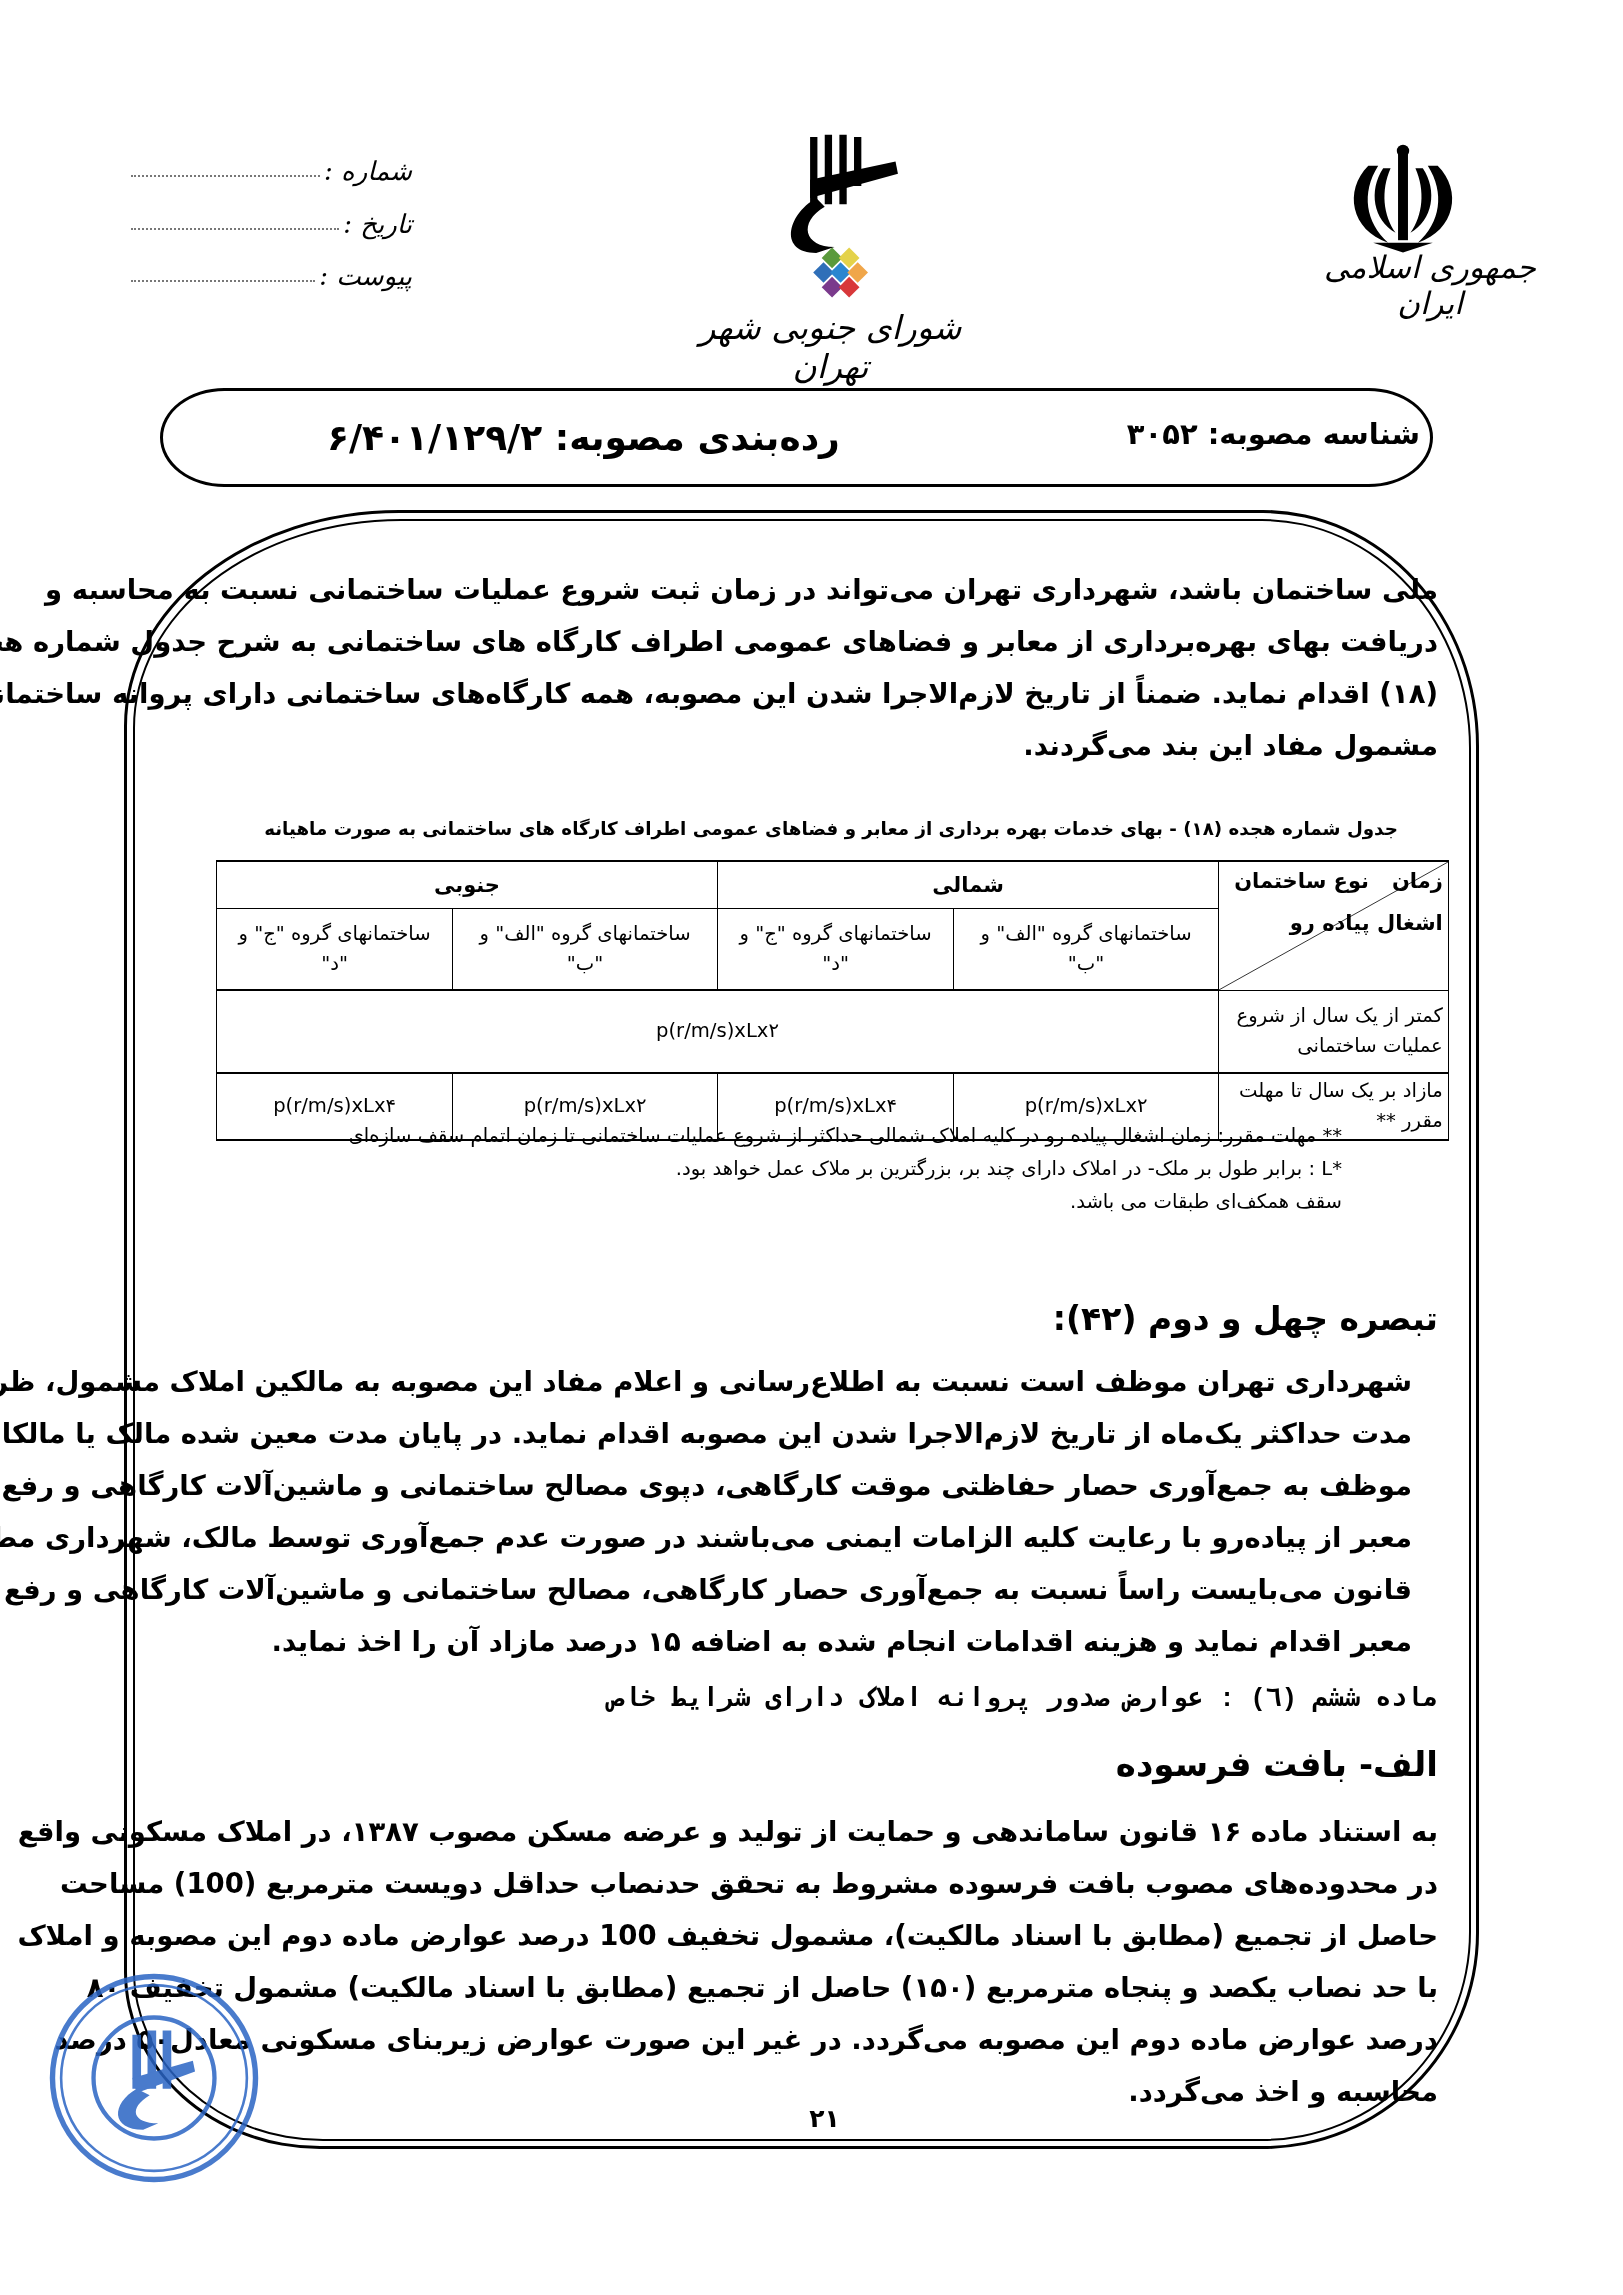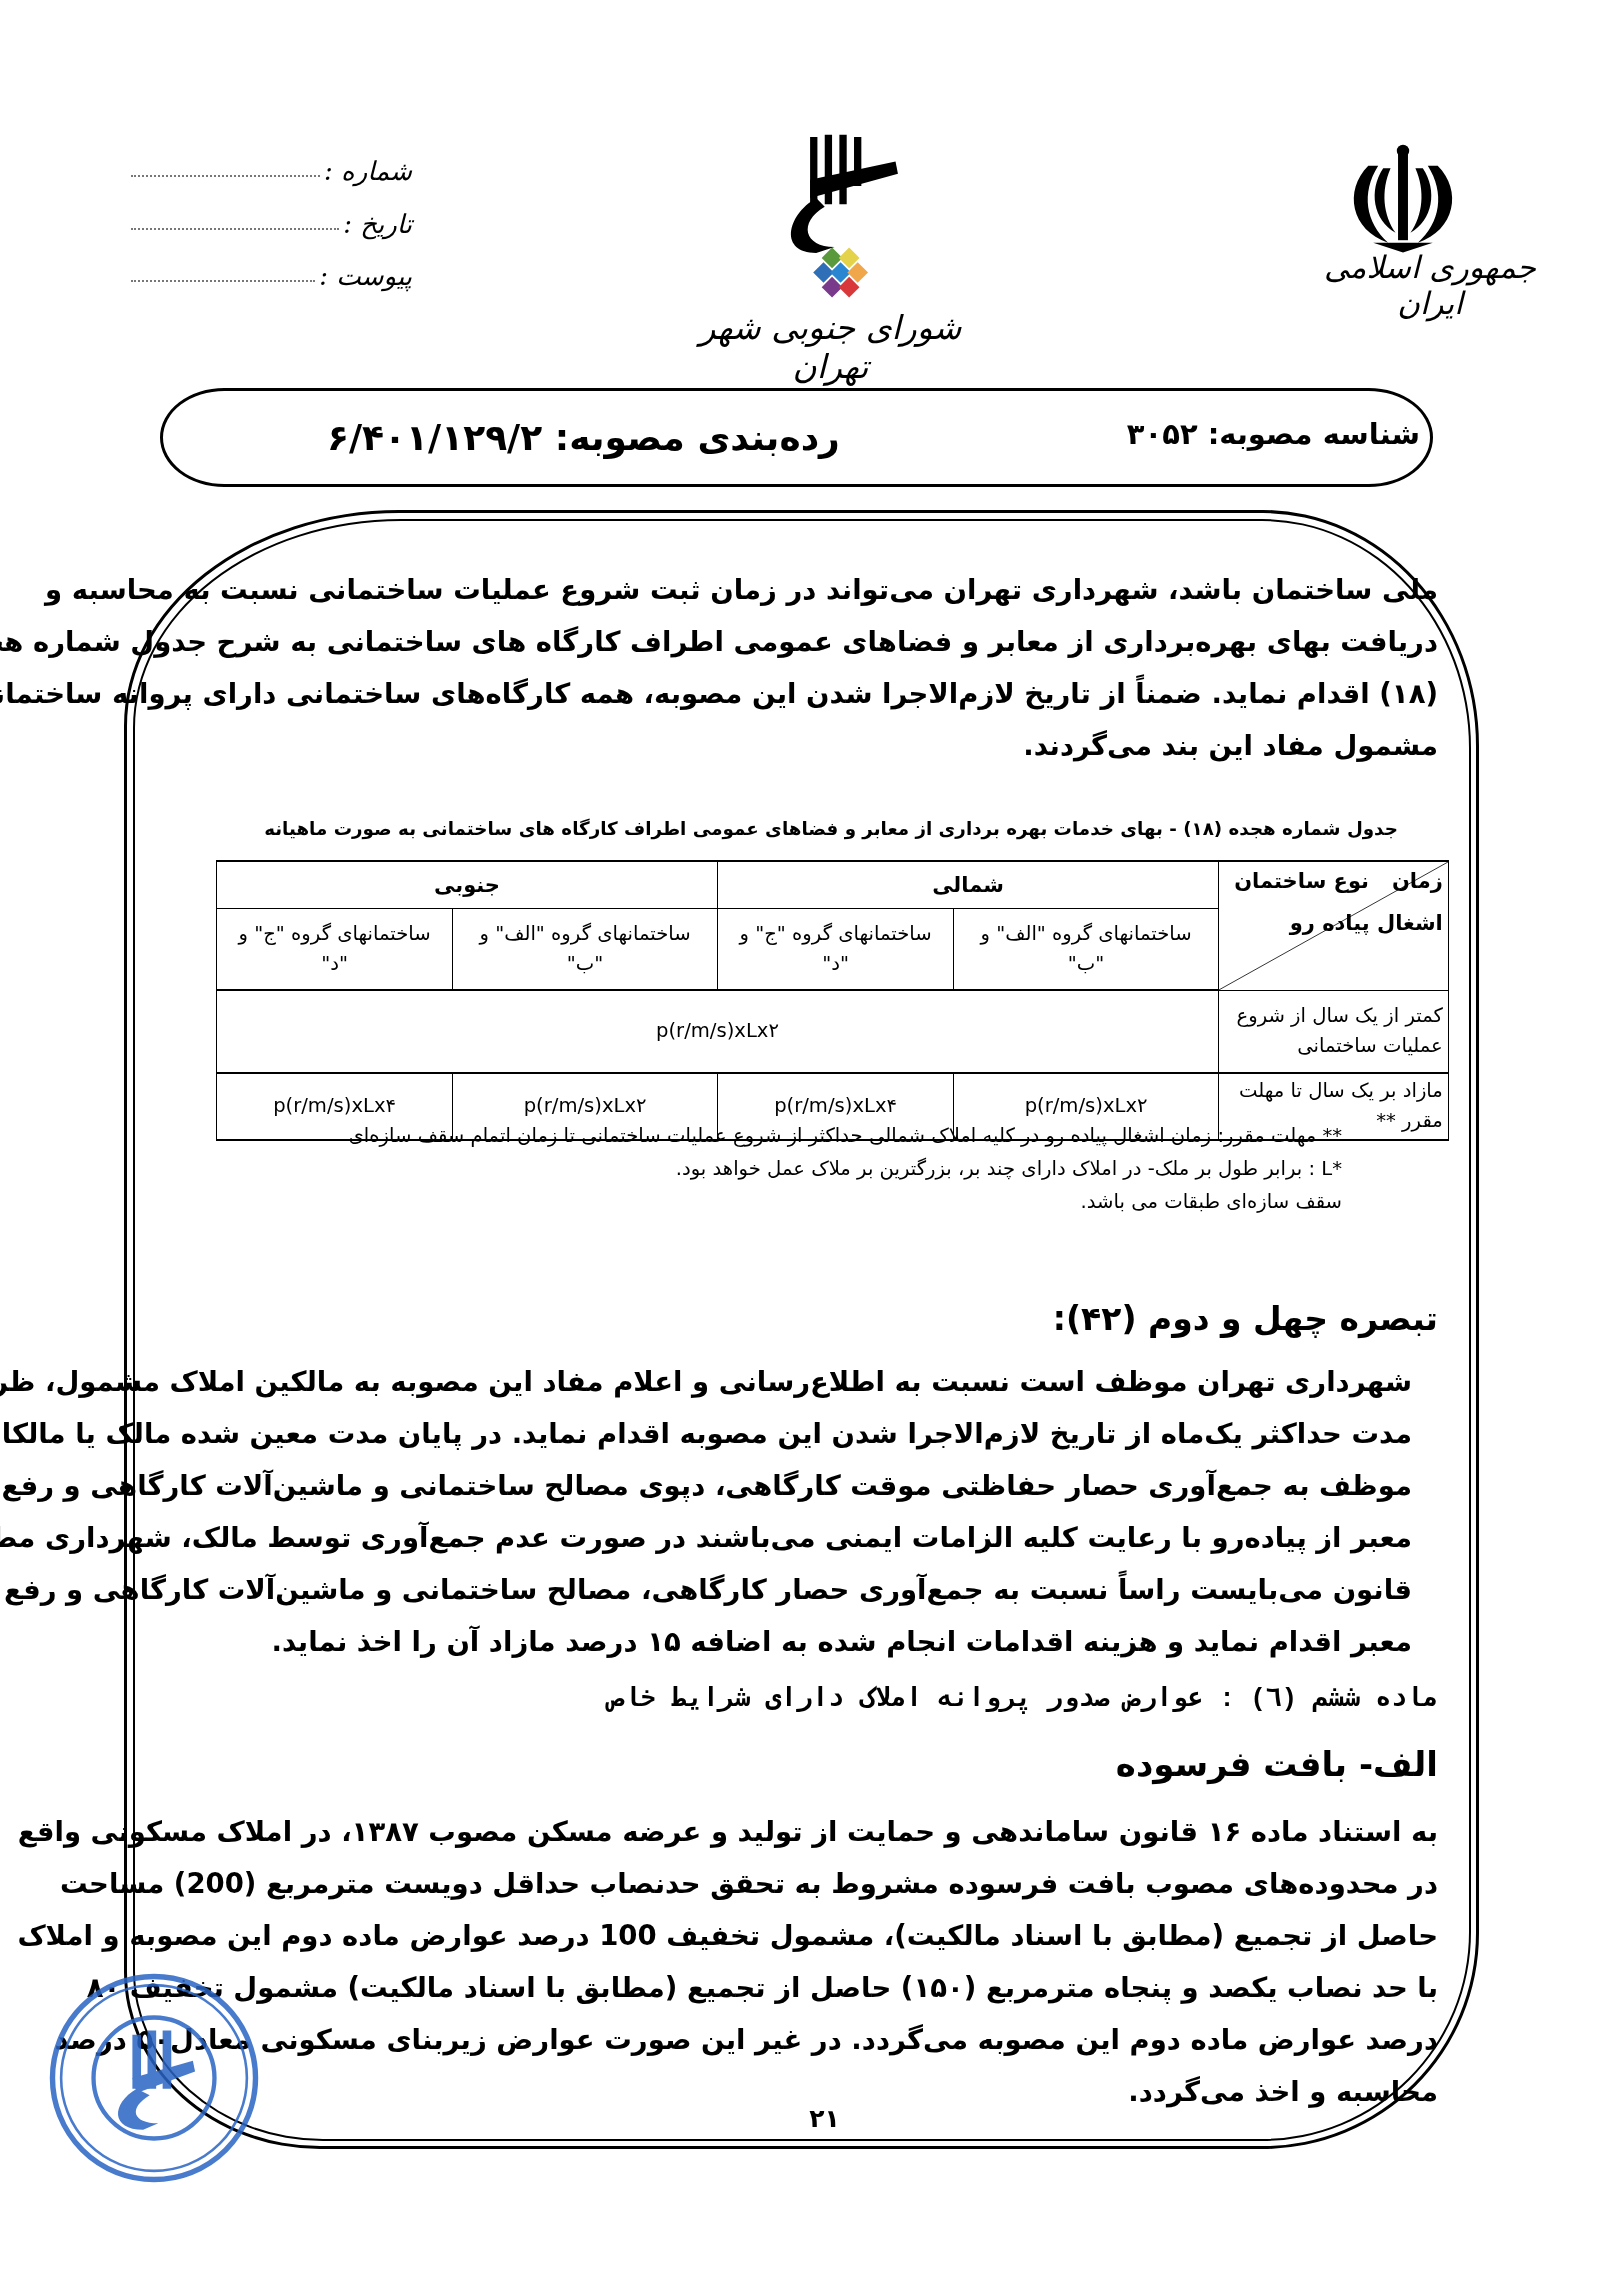--- a/index.html
+++ b/index.html
@@ -162,38 +162,38 @@
     <td><span class="formula">p(r/m/s)xLx۴</span></td>
     <td><span class="formula">p(r/m/s)xLx۲</span></td>
     <td><span class="formula">p(r/m/s)xLx۴</span></td>
   </tr>
 </tbody>
   </table>
 
 <div class="abs notes rtl">
   <span class="ln">** مهلت مقرر: زمان اشغال پیاده رو در کلیه املاک شمالی حداکثر از شروع عملیات ساختمانی تا زمان اتمام سقف سازه‌ای</span>
   <span class="ln">*L : برابر طول بر ملک- در املاک دارای چند بر، بزرگترین بر ملاک عمل خواهد بود.</span>
-  <span class="ln">سقف سازه‌ای طبقات می باشد.</span>
+  <span class="ln">سقف همکف‌ای طبقات می باشد.</span>
 </div>
 
 <div class="abs h-42 rtl">تبصره چهل و دوم (۴۲):</div>
 <div class="abs para p42 rtl">
   <span class="ln">شهرداری تهران موظف است نسبت به اطلاع‌رسانی و اعلام مفاد این مصوبه به مالکین املاک مشمول، ظرف</span>
   <span class="ln">مدت حداکثر یک‌ماه از تاریخ لازم‌الاجرا شدن این مصوبه اقدام نماید. در پایان مدت معین شده مالک یا مالکان</span>
   <span class="ln">موظف به جمع‌آوری حصار حفاظتی موقت کارگاهی، دپوی مصالح ساختمانی و ماشین‌آلات کارگاهی و رفع سد</span>
   <span class="ln">معبر از پیاده‌رو با رعایت کلیه الزامات ایمنی می‌باشند در صورت عدم جمع‌آوری توسط مالک، شهرداری مطابق</span>
   <span class="ln">قانون می‌بایست راساً نسبت به جمع‌آوری حصار کارگاهی، مصالح ساختمانی و ماشین‌آلات کارگاهی و رفع سد</span>
   <span class="ln">معبر اقدام نماید و هزینه اقدامات انجام شده به اضافه ۱۵ درصد مازاد آن را اخذ نماید.</span>
 </div>
 
 <div class="abs h-art6 rtl">ماده ششم (٦) : عوارض صدور پروانه املاک دارای شرایط خاص</div>
 <div class="abs h-alef rtl">الف- بافت فرسوده</div>
 <div class="abs para p6 rtl">
   <span class="ln">به استناد ماده ۱۶ قانون ساماندهی و حمایت از تولید و عرضه مسکن مصوب ۱۳۸۷، در املاک مسکونی واقع</span>
-  <span class="ln">در محدوده‌های مصوب بافت فرسوده مشروط به تحقق حدنصاب حداقل دویست مترمربع (200) مساحت</span>
+  <span class="ln">در محدوده‌های مصوب بافت فرسوده مشروط به تحقق حدنصاب حداقل دویست مترمربع (100) مساحت</span>
   <span class="ln">حاصل از تجمیع (مطابق با اسناد مالکیت)، مشمول تخفیف 100 درصد عوارض ماده دوم این مصوبه و املاک</span>
   <span class="ln">با حد نصاب یکصد و پنجاه مترمربع (۱۵۰)  حاصل از تجمیع (مطابق با اسناد مالکیت) مشمول تخفیف ۸۰</span>
   <span class="ln">درصد عوارض ماده دوم این مصوبه می‌گردد. در غیر این صورت عوارض زیربنای مسکونی معادل۵۰ درصد</span>
   <span class="ln">محاسبه و اخذ می‌گردد.</span>
 </div>
 
 <div class="abs page-num">۲۱</div>
 
 <div class="abs stamp">
   <svg viewBox="0 0 100 100" width="100%" height="100%">

